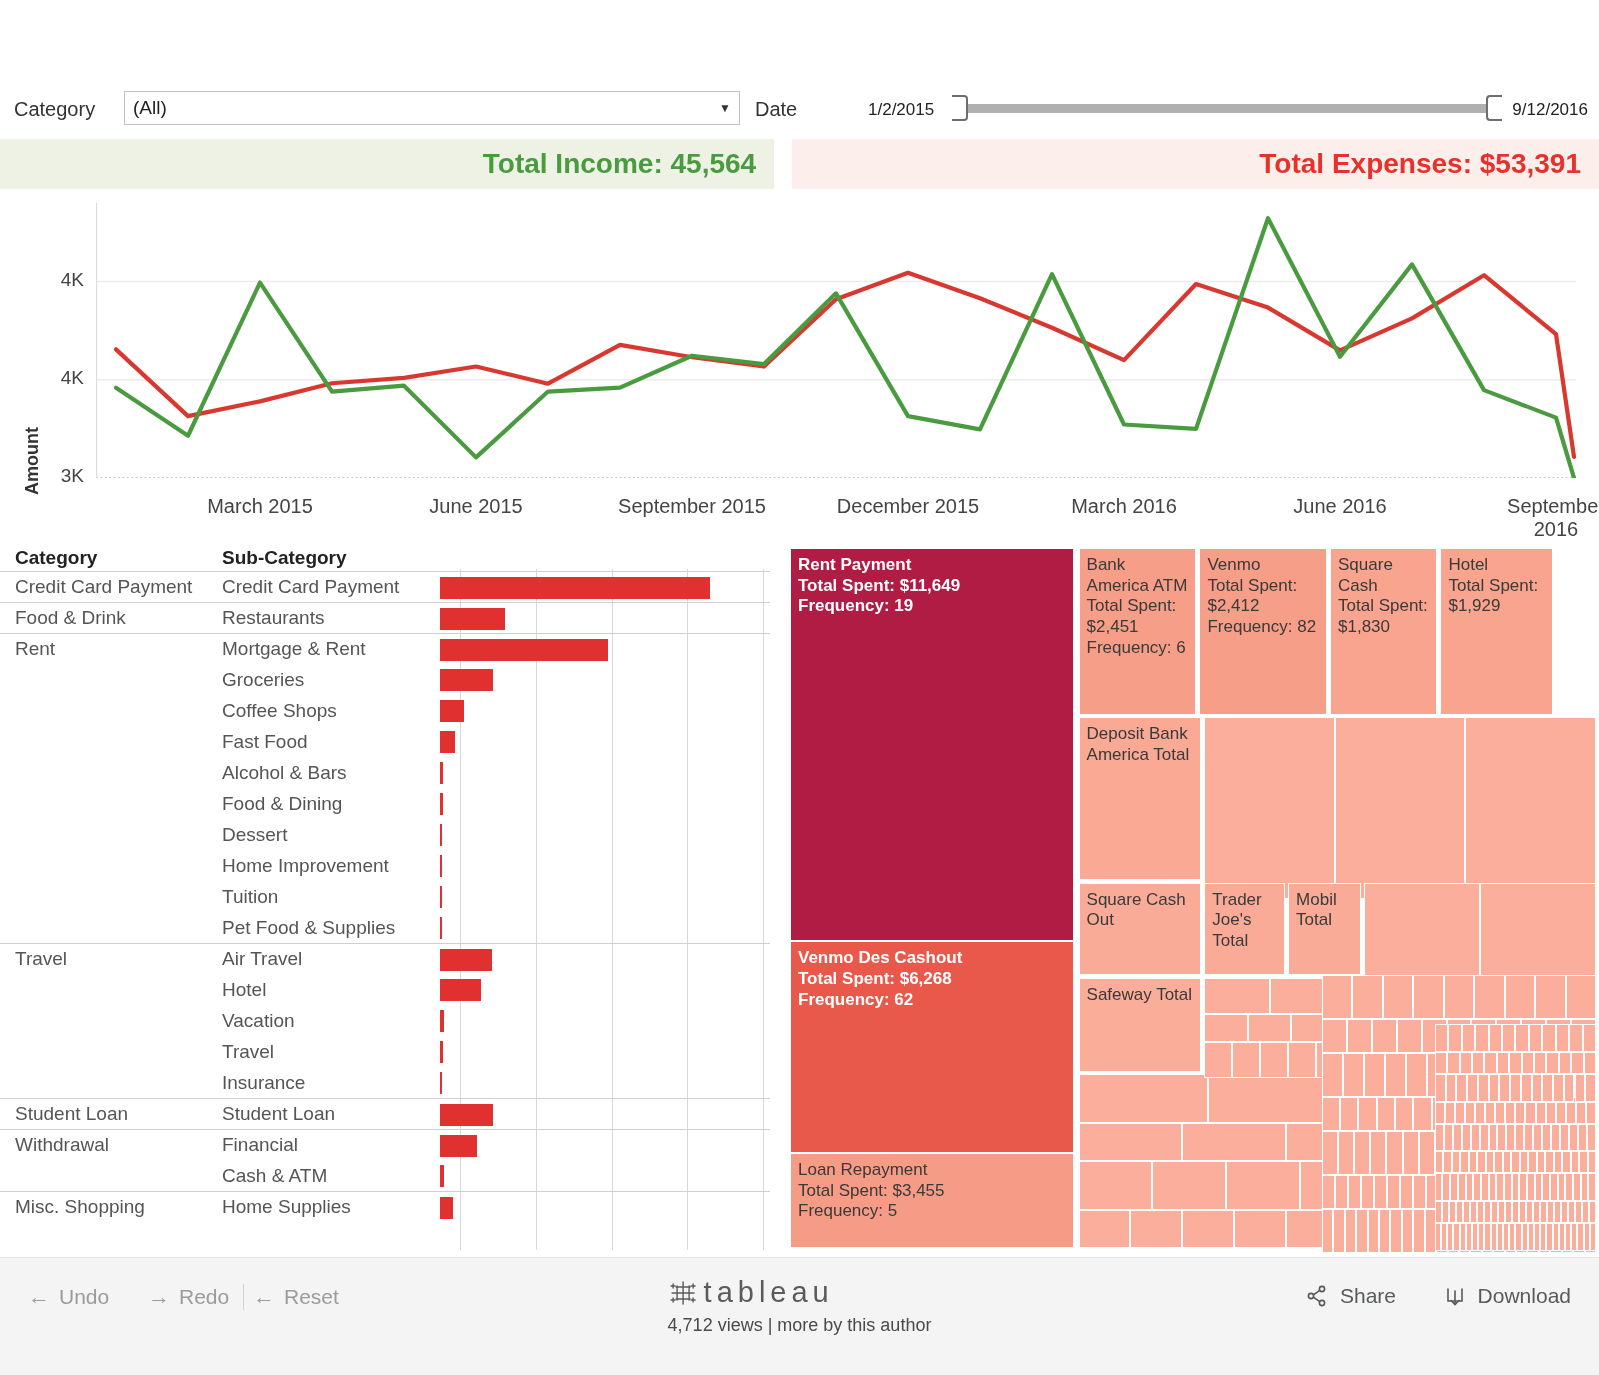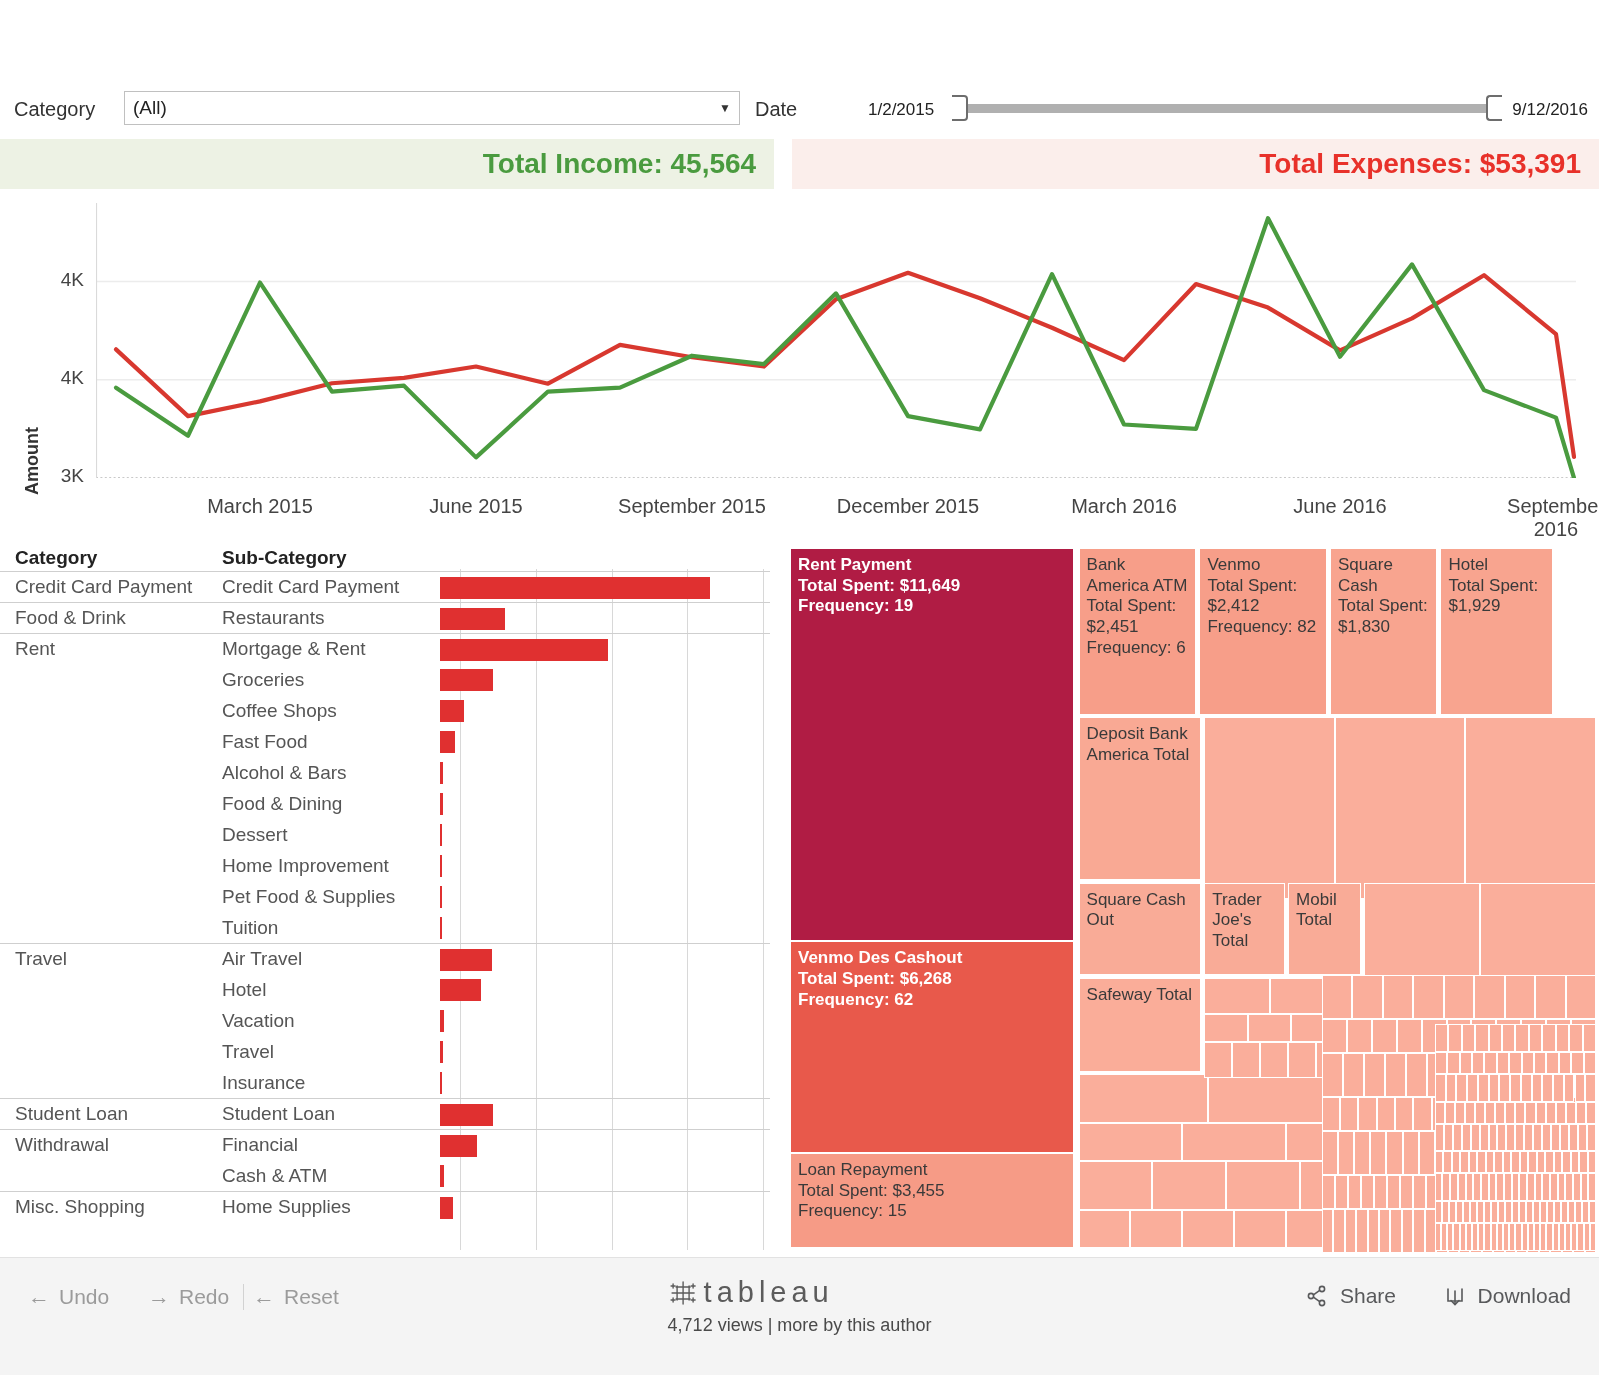--- a/index.html
+++ b/index.html
@@ -250,28 +250,28 @@
           </div>
           <div class="brow">
             <div class="c1"></div>
             <div class="c2">Home Improvement</div>
             <div class="cbar">
               <div class="bar" style="width: 2px; background: rgb(224, 48, 48);"></div>
             </div>
           </div>
           <div class="brow">
             <div class="c1"></div>
+            <div class="c2">Tuition</div>
+            <div class="cbar">
+              <div class="bar" style="width: 2px; background: rgb(224, 48, 48);"></div>
+            </div>
+          </div>
+          <div class="brow">
+            <div class="c1"></div>
             <div class="c2">Pet Food &amp; Supplies</div>
-            <div class="cbar">
-              <div class="bar" style="width: 2px; background: rgb(224, 48, 48);"></div>
-            </div>
-          </div>
-          <div class="brow">
-            <div class="c1"></div>
-            <div class="c2">Tuition</div>
             <div class="cbar">
               <div class="bar" style="width: 2px; background: rgb(224, 48, 48);"></div>
             </div>
           </div>
           <div class="brow sep">
             <div class="c1">Travel</div>
             <div class="c2">Air Travel</div>
             <div class="cbar">
               <div class="bar" style="width: 52.015px; background: rgb(224, 48, 48);"></div>
             </div>
@@ -683,21 +683,21 @@
             <div class="lbl">
               <div>Venmo Des Cashout</div>
               <div>Total Spent: $6,268</div>
               <div>Frequency: 62</div>
             </div>
           </div>
           <div class="tile light" style="left: 0px; top: 604.8px; width: 283.712px; height: 95.2px; background: rgb(246, 155, 134);">
             <div class="lbl">
               <div>Loan Repayment</div>
               <div>Total Spent: $3,455</div>
-              <div>Frequency: 15</div>
+              <div>Frequency: 5</div>
             </div>
           </div>
           <div class="tile light" style="left: 288.548px; top: 0px; width: 117.676px; height: 166.6px; background: rgb(247, 158, 137);">
             <div class="lbl">
               <div>Bank America ATM</div>
               <div>Total Spent: $2,451</div>
               <div>Frequency: 6</div>
             </div>
           </div>
           <div class="tile light" style="left: 409.448px; top: 0px; width: 127.348px; height: 166.6px; background: rgb(247, 158, 137);">

